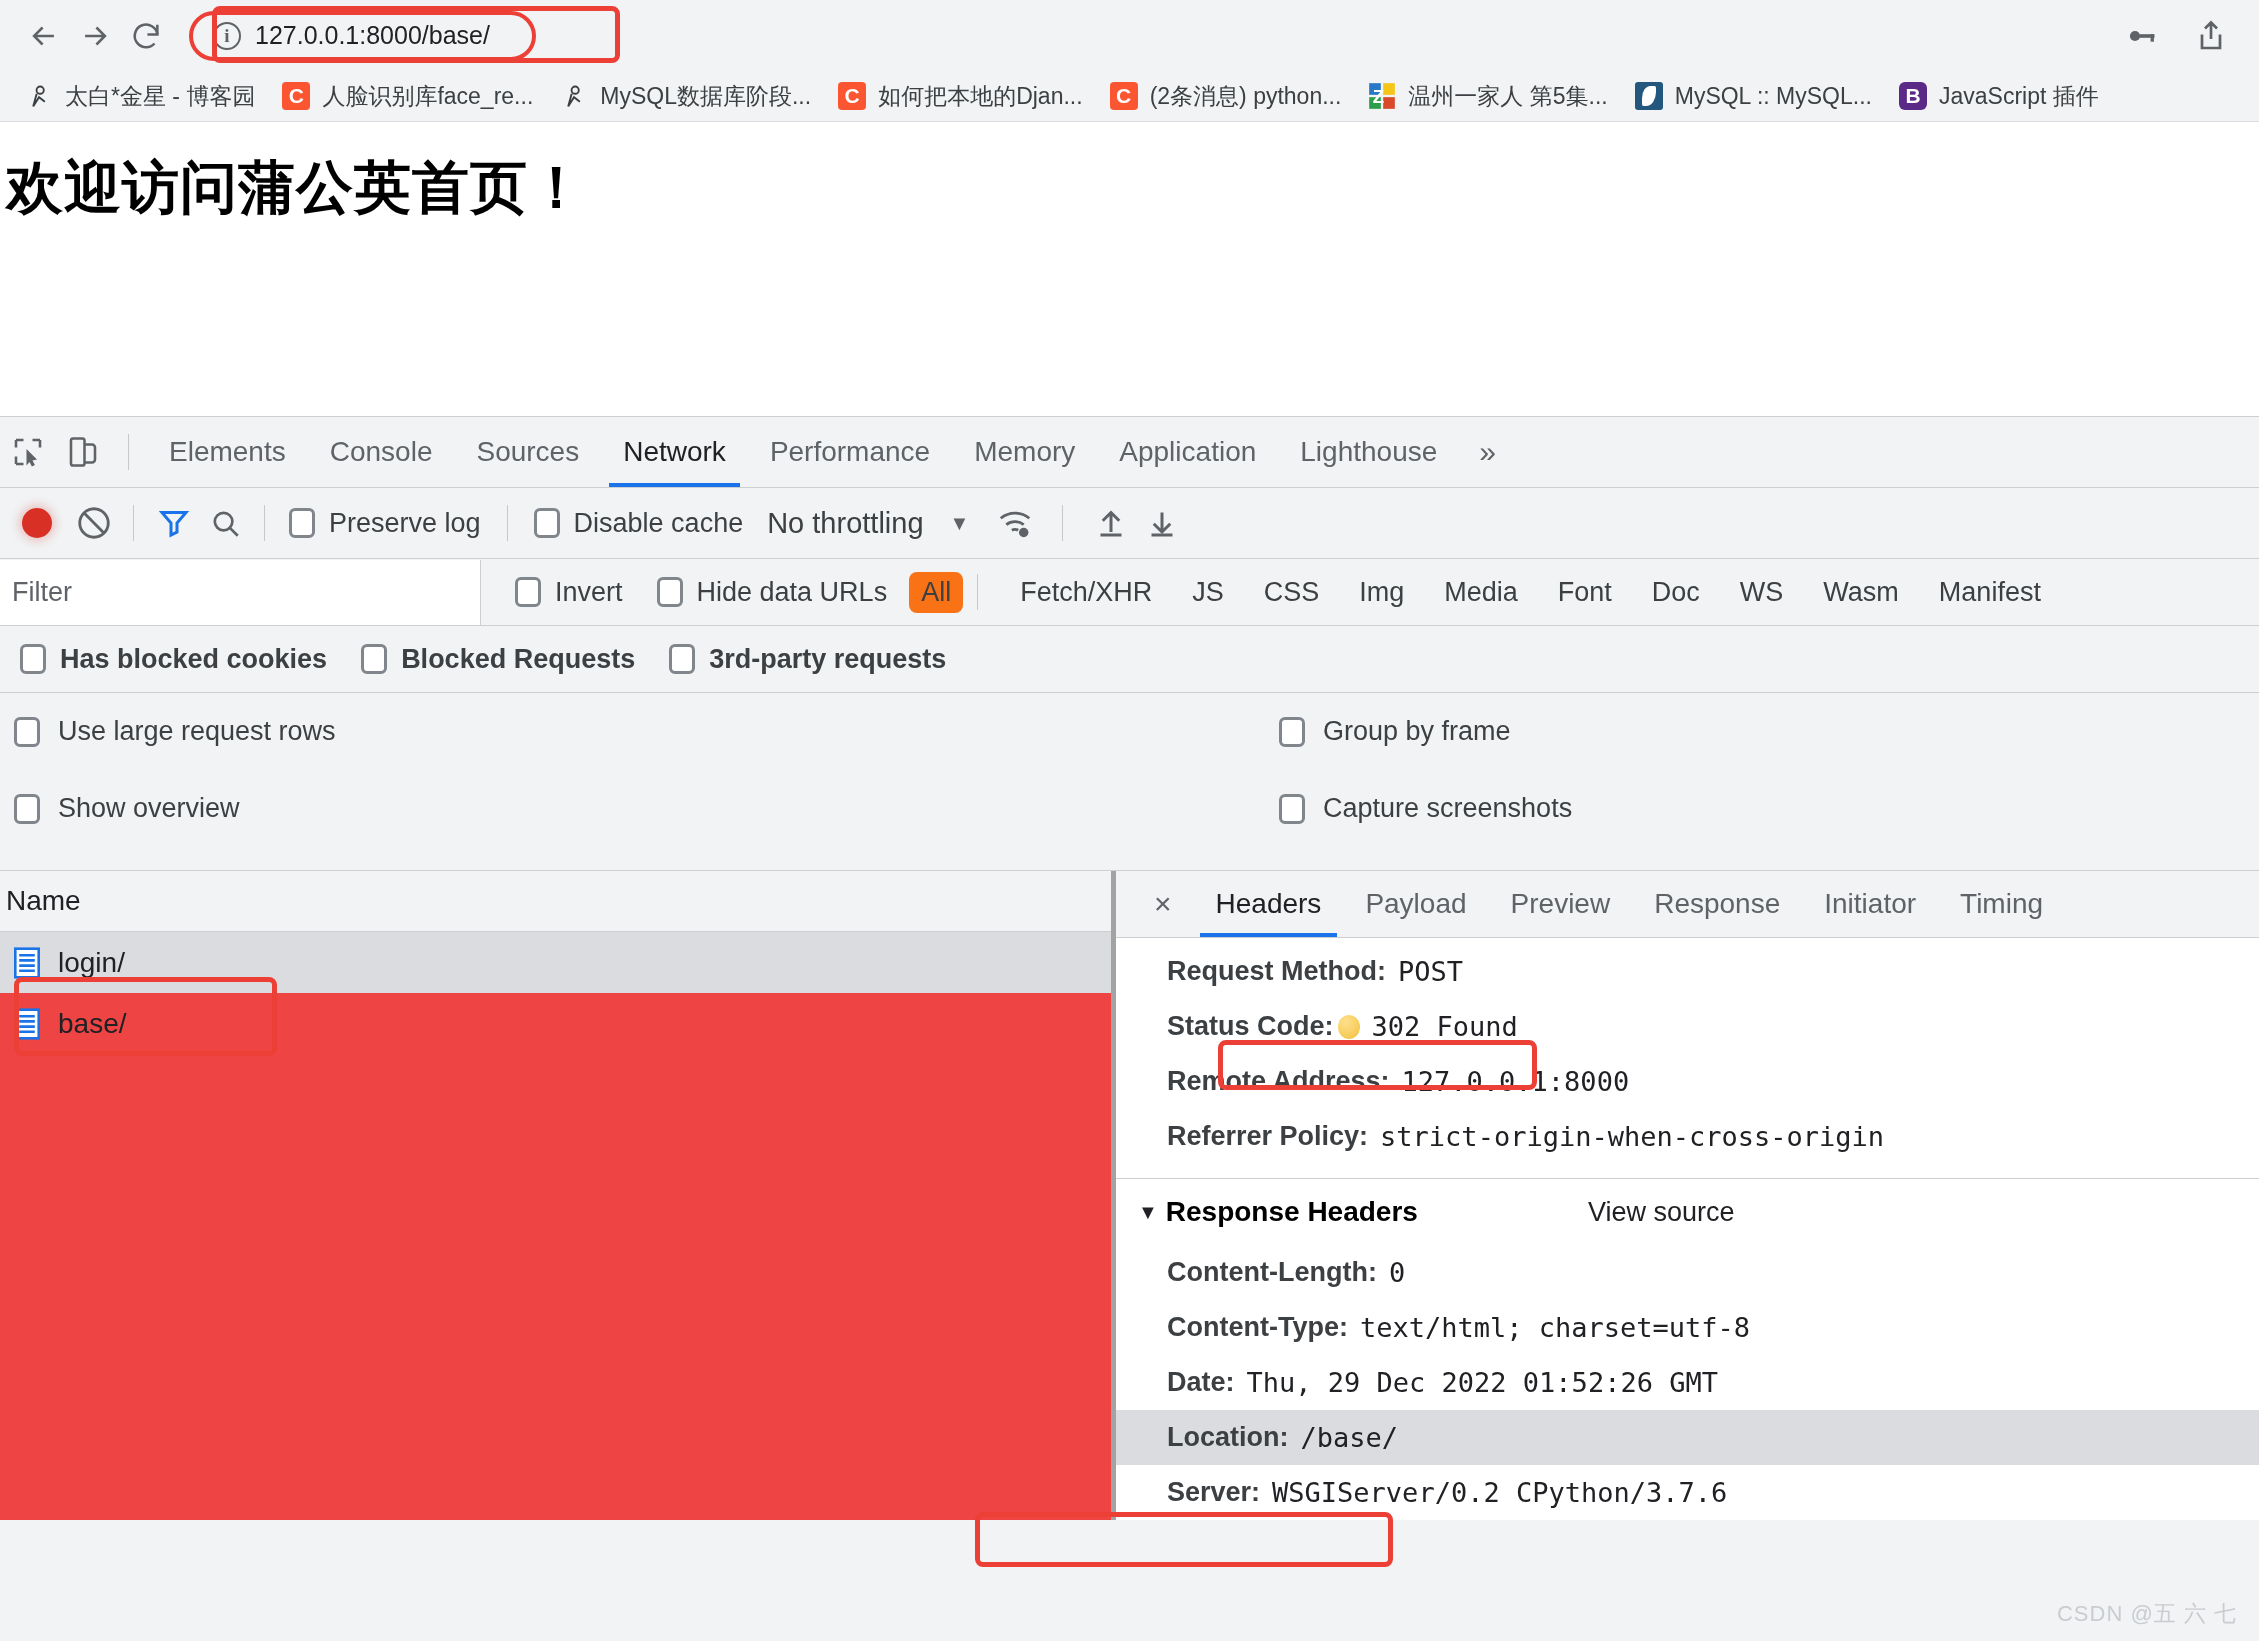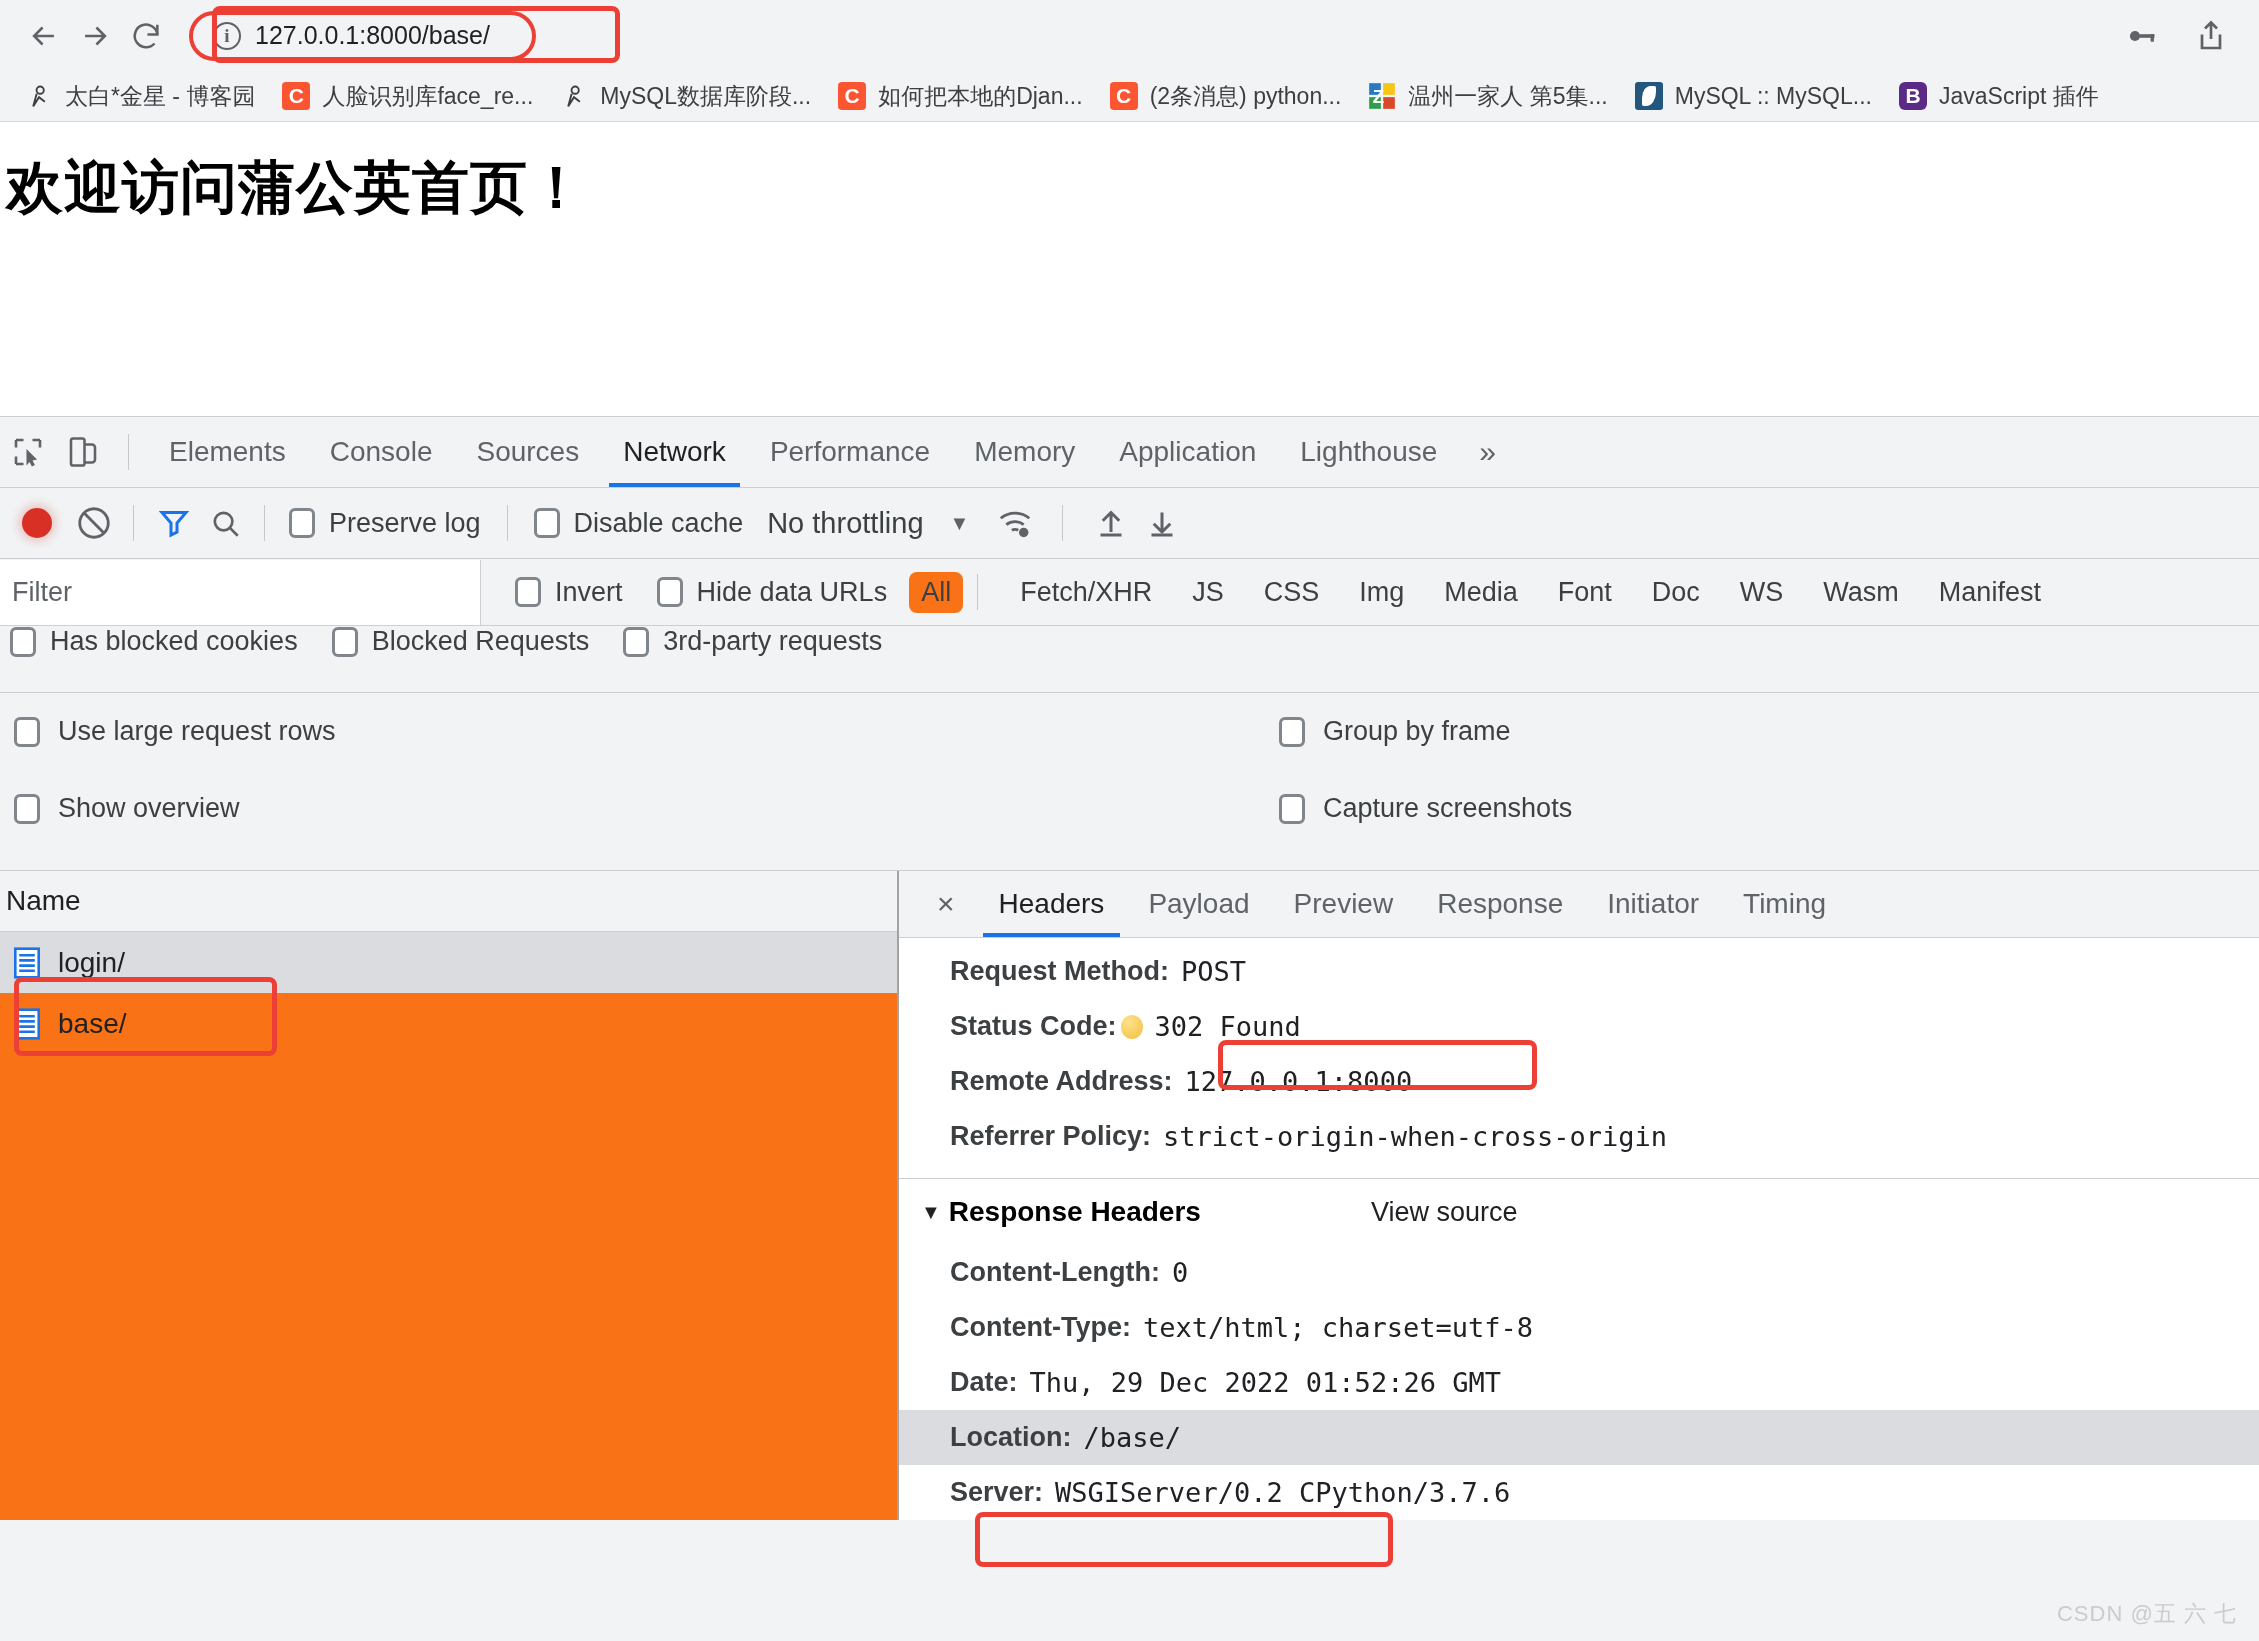--- a/index.html
+++ b/index.html
@@ -115,30 +115,30 @@
     width:481px; height:65px; background:#fff; border:none; outline:none;
     font-size:27px; color:#5f6368; padding:0 12px;
     font-family:"Liberation Sans", sans-serif;
     border-right:1px solid #cdd0d3;
   }
   .filter-input::placeholder { color:#5f6368; }
   .f-cbl { display:flex;align-items:center;gap:14px;font-size:27px;color:#3c4043; margin-left:34px;}
   .type-chip { font-size:27px; color:#3c4043; padding:5px 12px; border-radius:6px; margin-left:16px;}
   .type-chip.active { background:#f97316;border-radius:8px; }
 
-  .nt-row3 { height:67px; display:flex; align-items:flex-start; padding-left:10px; border-bottom:1px solid #cdd0d3;}
+  .nt-row3 { height:67px; display:flex; align-items:center; padding-left:20px; border-bottom:1px solid #cdd0d3;font-weight:bold;}
   .nt-row3 .f-cbl:first-child { margin-left:0; }
 
   .nt-prefs { height:178px; padding-left:14px; position:relative; border-bottom:1px solid #cdd0d3;}
   .pref { display:flex;align-items:center;gap:18px;font-size:27px;color:#3c4043; height:77px;}
   .pref-col2 { position:absolute; left:1279px; top:0; }
 
   
   .panes { display:flex; height:auto; }
-  .left-pane { width:899px; background:#f97316; border-right:2px solid #a3a3a3; }
+  .left-pane { width:1116px; background:#ef4444; border-right:5px solid #a3a3a3; }
   .lp-head {
     height:61px; background:#f1f3f4; display:flex; align-items:center;
     padding-left:6px; font-size:28px; color:#202124;
     border-bottom:1px solid #cdd0d3;
   }
   .req-row {
     height:61px; display:flex; align-items:center; gap:18px; padding-left:14px;
     font-size:28px; color:#202124;
   }
   .req-row.selected { background:#dadce0; }

